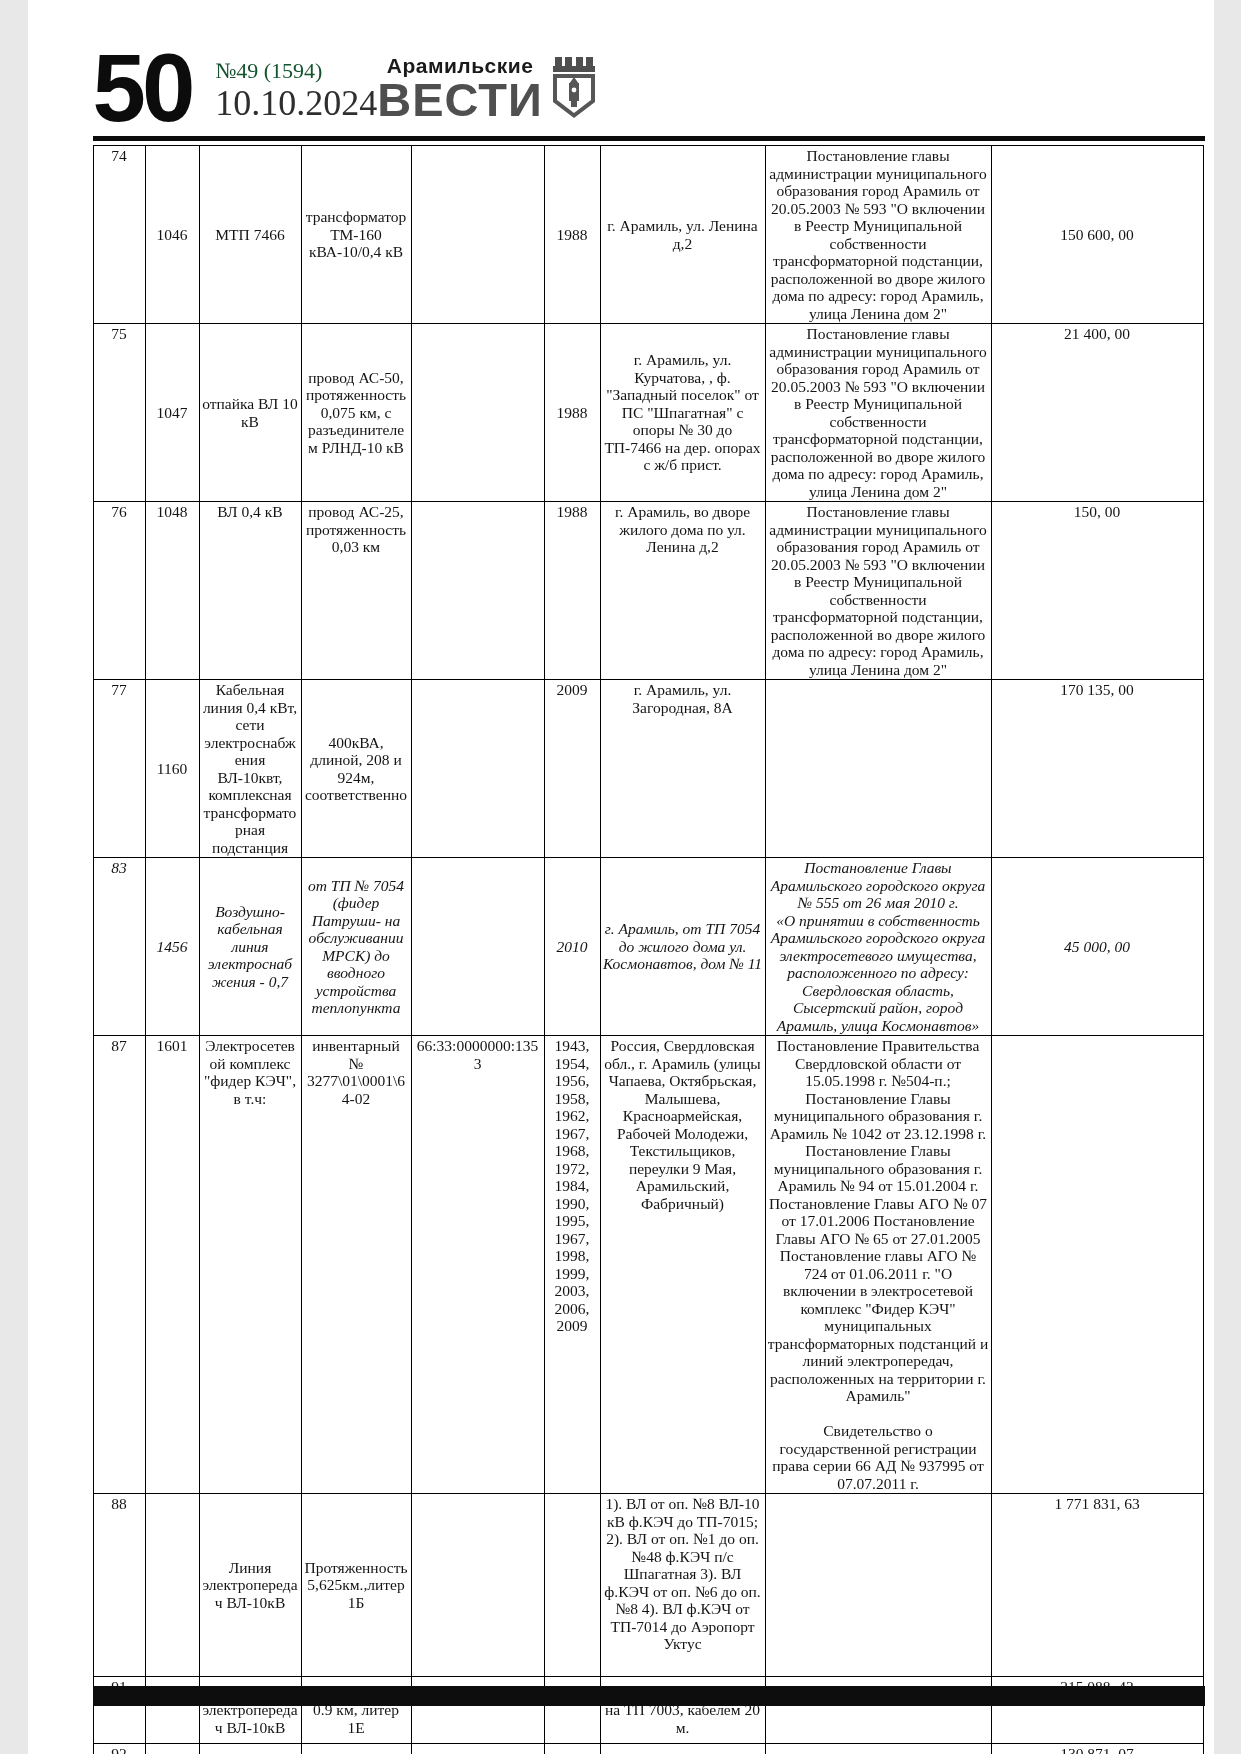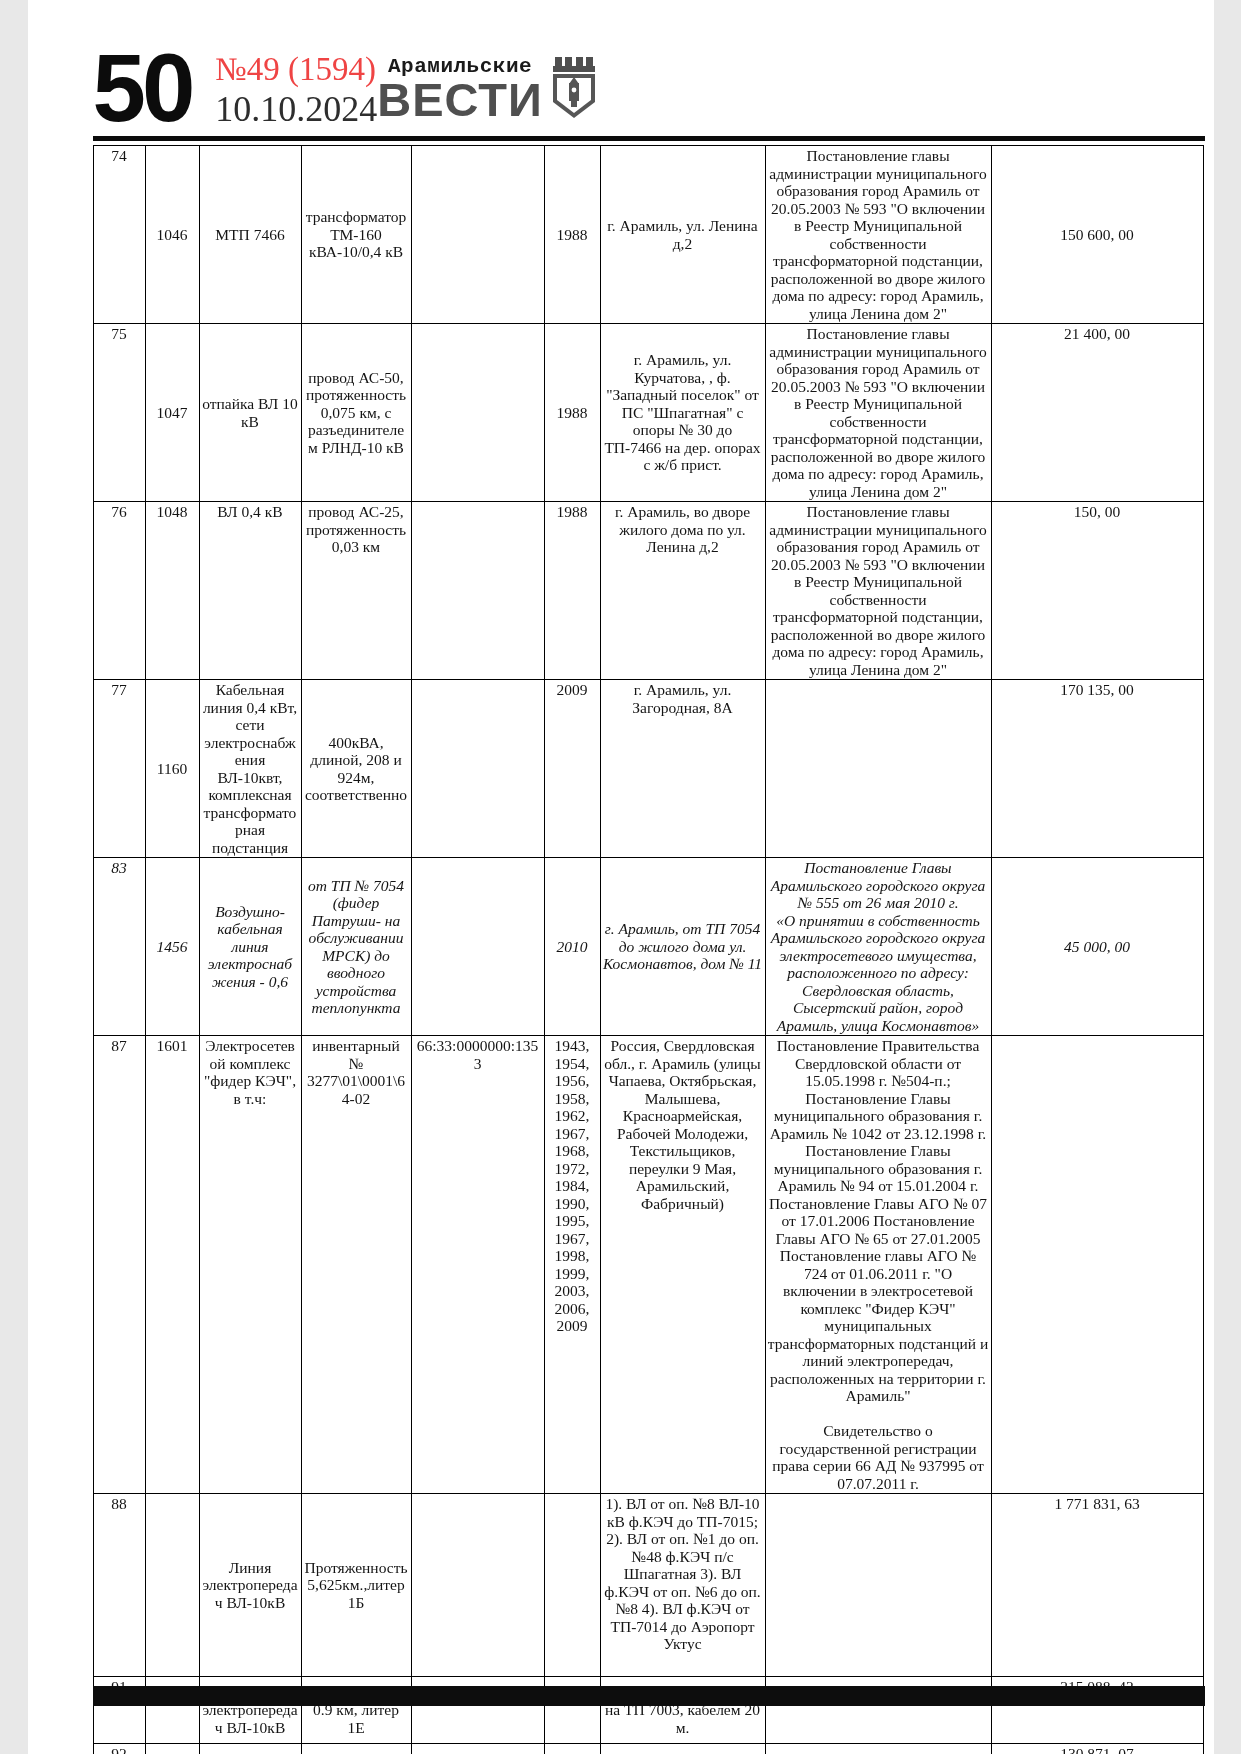--- a/index.html
+++ b/index.html
@@ -12,31 +12,31 @@
   .header{
     position:absolute;left:65px;top:40px;width:1112px;height:96px;
     display:flex;align-items:center;
   }
   .page-number{
     font-family:"Liberation Sans",sans-serif;
     font-weight:900;font-size:96px;line-height:0.88;letter-spacing:-4px;
     color:#0c0c0c;
   }
   .issue-block{margin-left:24px;margin-top:6px;}
-  .issue-number{font-size:33px;line-height:1.15;color:#ef4444;}
+  .issue-number{font-size:22px;line-height:1.15;color:#14532d;}
   .issue-date{font-size:36px;line-height:1.15;color:#2e2e2e;}
   .section-title{
     flex:1;text-align:center;
     font-style:italic;font-weight:600;font-size:56px;
     letter-spacing:1px;color:#0c0c0c;
     transform:translateX(28px);
   }
   .brand{display:flex;align-items:center;gap:8px;}
   .brand-text{text-align:center;font-family:"Liberation Sans",sans-serif;}
-  .brand-top{font-weight:700;font-size:21px;color:#1a1a1a;letter-spacing:0.5px;font-family:Liberation Mono, monospace;}
+  .brand-top{font-weight:700;font-size:21px;color:#1a1a1a;letter-spacing:0.5px;}
   .brand-bottom{font-weight:900;font-size:47px;line-height:0.92;color:#4f4f4f;letter-spacing:1px;}
   .crest{width:46px;height:62px;}
   
   .header-rule{
     position:absolute;left:65px;top:136px;width:1112px;height:5px;background:#0b0b0b;
   }
   
   table.register{
     position:absolute;left:65px;top:145px;
     border-collapse:collapse;table-layout:fixed;width:1110px;
@@ -152,21 +152,21 @@
           <td>400кВА, длиной, 208 и 924м, соответственно</td>
           <td></td>
           <td style="vertical-align: top;">2009</td>
           <td style="vertical-align: top;">г. Арамиль, ул. Загородная, 8А</td>
           <td></td>
           <td style="vertical-align: top;">170 135, 00</td>
         </tr>
         <tr>
           <td style="vertical-align: top;">83</td>
           <td>1456</td>
-          <td>Воздушно-кабельная линия электроснабжения - 0,6</td>
+          <td>Воздушно-кабельная линия электроснабжения - 0,7</td>
           <td>от ТП № 7054 (фидер Патруши- на обслуживании МРСК) до вводного устройства теплопункта</td>
           <td></td>
           <td>2010</td>
           <td>г. Арамиль, от ТП 7054 до жилого дома ул. Космонавтов, дом № 11</td>
           <td>Постановление Главы Арамильского городского округа № 555 от 26 мая 2010 г.
 «О принятии в собственность Арамильского городского округа электросетевого имущества, расположенного по адресу: Свердловская область, Сысертский район, город Арамиль, улица Космонавтов»</td>
           <td>45 000, 00</td>
         </tr>
         <tr>
           <td style="vertical-align: top;">87</td>

